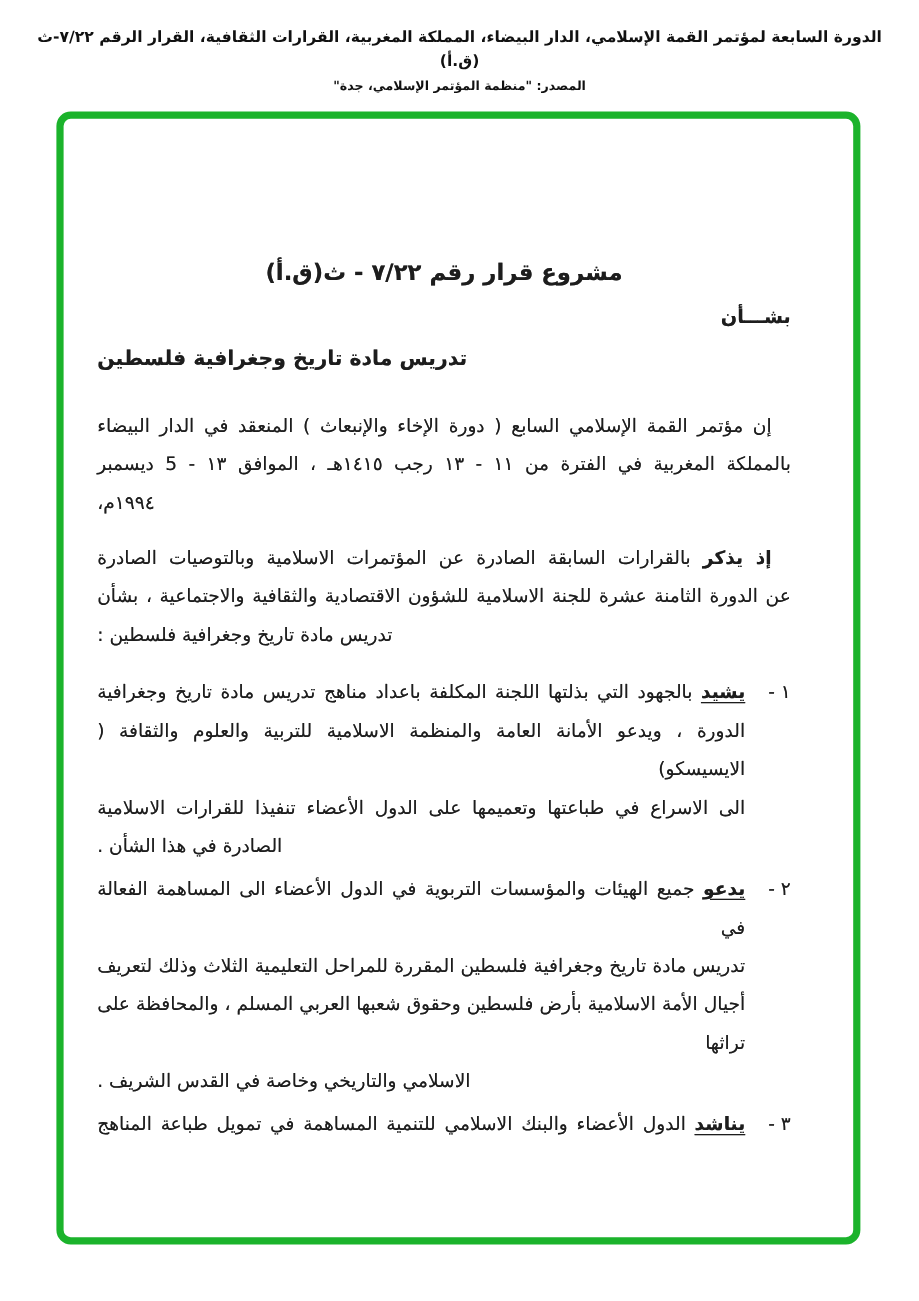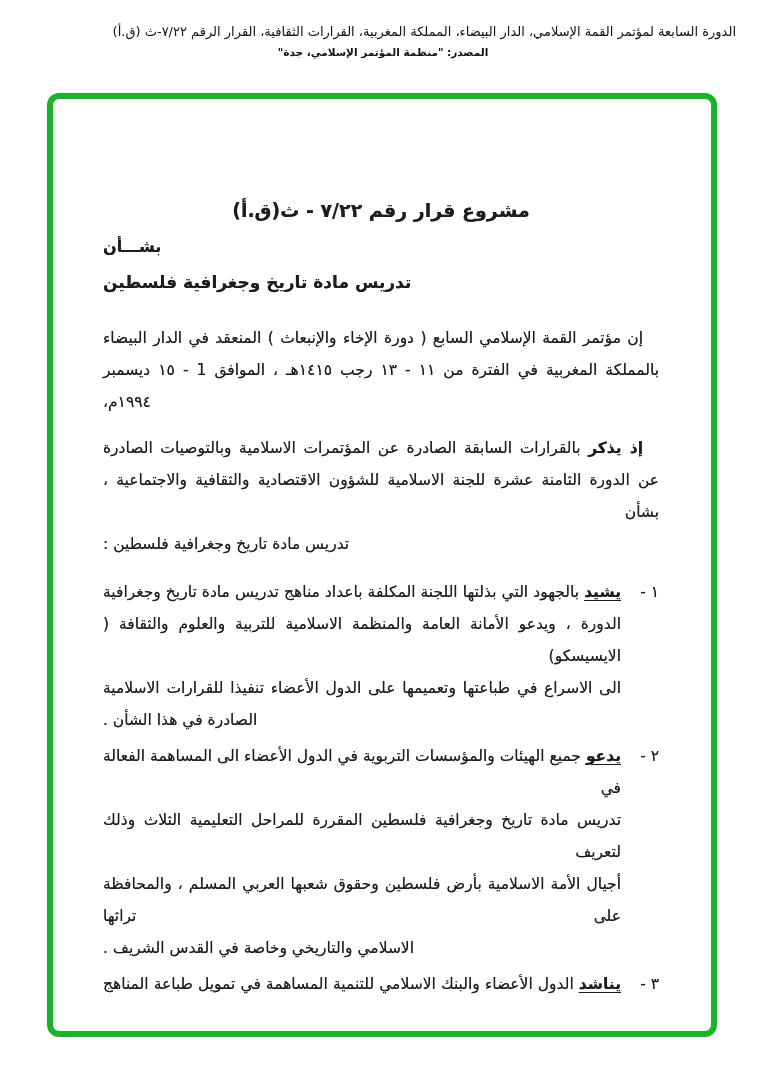--- a/index.html
+++ b/index.html
@@ -6,43 +6,44 @@
   body {
     width:766px; height:1084px; background:#ffffff;
     font-family:"DejaVu Sans", sans-serif;
     overflow:hidden;
   }
   .page { position:relative; width:766px; height:1084px; direction:rtl; }
 
   
   .hdr { padding-top:22px; }
   .hdr1 {
-    font-size:13px; font-weight:normal; color:#111;
+    text-align:center; font-size:13px; font-weight:bold; color:#111;
     letter-spacing:0; line-height:20px; padding:0 30px;
   }
   .hdr2 {
     margin-top:4px; text-align:center; font-size:10.5px; font-weight:bold; color:#111;
   }
 
   
   .scan-frame {
     position:absolute; left:47px; top:93px; width:670px; height:944px;
     box-sizing:border-box; border:6px solid #1bb32b; border-radius:12px;
     background:#fff; overflow:hidden;
   }
 
   .doc {
-    padding:100px 52px 0 50px;
+    padding:100px 52px 0 28px;
     color:#1d1d1d;
     font-size:15.5px;
     text-shadow:0 0 0.5px rgba(25,25,25,0.65);
+    margin-top:17px;
   }
 
   .t1 { text-align:center; font-size:19px; font-weight:bold; }
-  .t2 { text-align:left; font-size:16px; font-weight:bold; margin-top:16px; }
+  .t2 { text-align:right; font-size:16px; font-weight:bold; margin-top:16px; }
   .t3 { text-align:left; font-size:17px; font-weight:bold; margin-top:16px; }
 
   .paras { margin-top:30px; }
   .para + .para { margin-top:14px; }
 
   .tline { line-height:32px; }
   .fullline { text-align:justify; text-align-last:justify; }
   .lastline { text-align:right; text-align-last:left; }
   .findent { padding-right:16px; }
 
@@ -67,21 +68,21 @@
   <div class="scan-frame" style="border-color: rgb(27, 179, 43);">
     <div class="doc" style="color: rgb(29, 29, 29);">
 
       <div class="t1">مشروع قرار رقم ٧/٢٢ - ث(ق.أ)</div>
       <div class="t2">بشـــأن</div>
       <div class="t3">تدريس مادة تاريخ وجغرافية فلسطين</div>
 
       <div class="paras" id="paras">
           <div class="para">
             <div class="tline fullline findent">إن مؤتمر القمة الإسلامي السابع ( دورة الإخاء والإنبعاث ) المنعقد في الدار البيضاء</div>
-            <div class="tline fullline">بالمملكة المغربية في الفترة من ١١ - ١٣ رجب ١٤١٥هـ ، الموافق 1 - ١٥ ديسمبر</div>
+            <div class="tline fullline">بالمملكة المغربية في الفترة من ١١ - ١٣ رجب ١٤١٥هـ ، الموافق ١٣ - 5 ديسمبر</div>
             <div class="tline lastline">١٩٩٤م،</div>
           </div>
           <div class="para">
             <div class="tline fullline findent"><span class="lead">إذ يذكر</span> بالقرارات السابقة الصادرة عن المؤتمرات الاسلامية وبالتوصيات الصادرة</div>
             <div class="tline fullline">عن الدورة الثامنة عشرة للجنة الاسلامية للشؤون الاقتصادية والثقافية والاجتماعية ، بشأن</div>
             <div class="tline lastline">تدريس مادة تاريخ وجغرافية فلسطين :</div>
           </div>
         </div>
 
       <div class="items" id="items">

